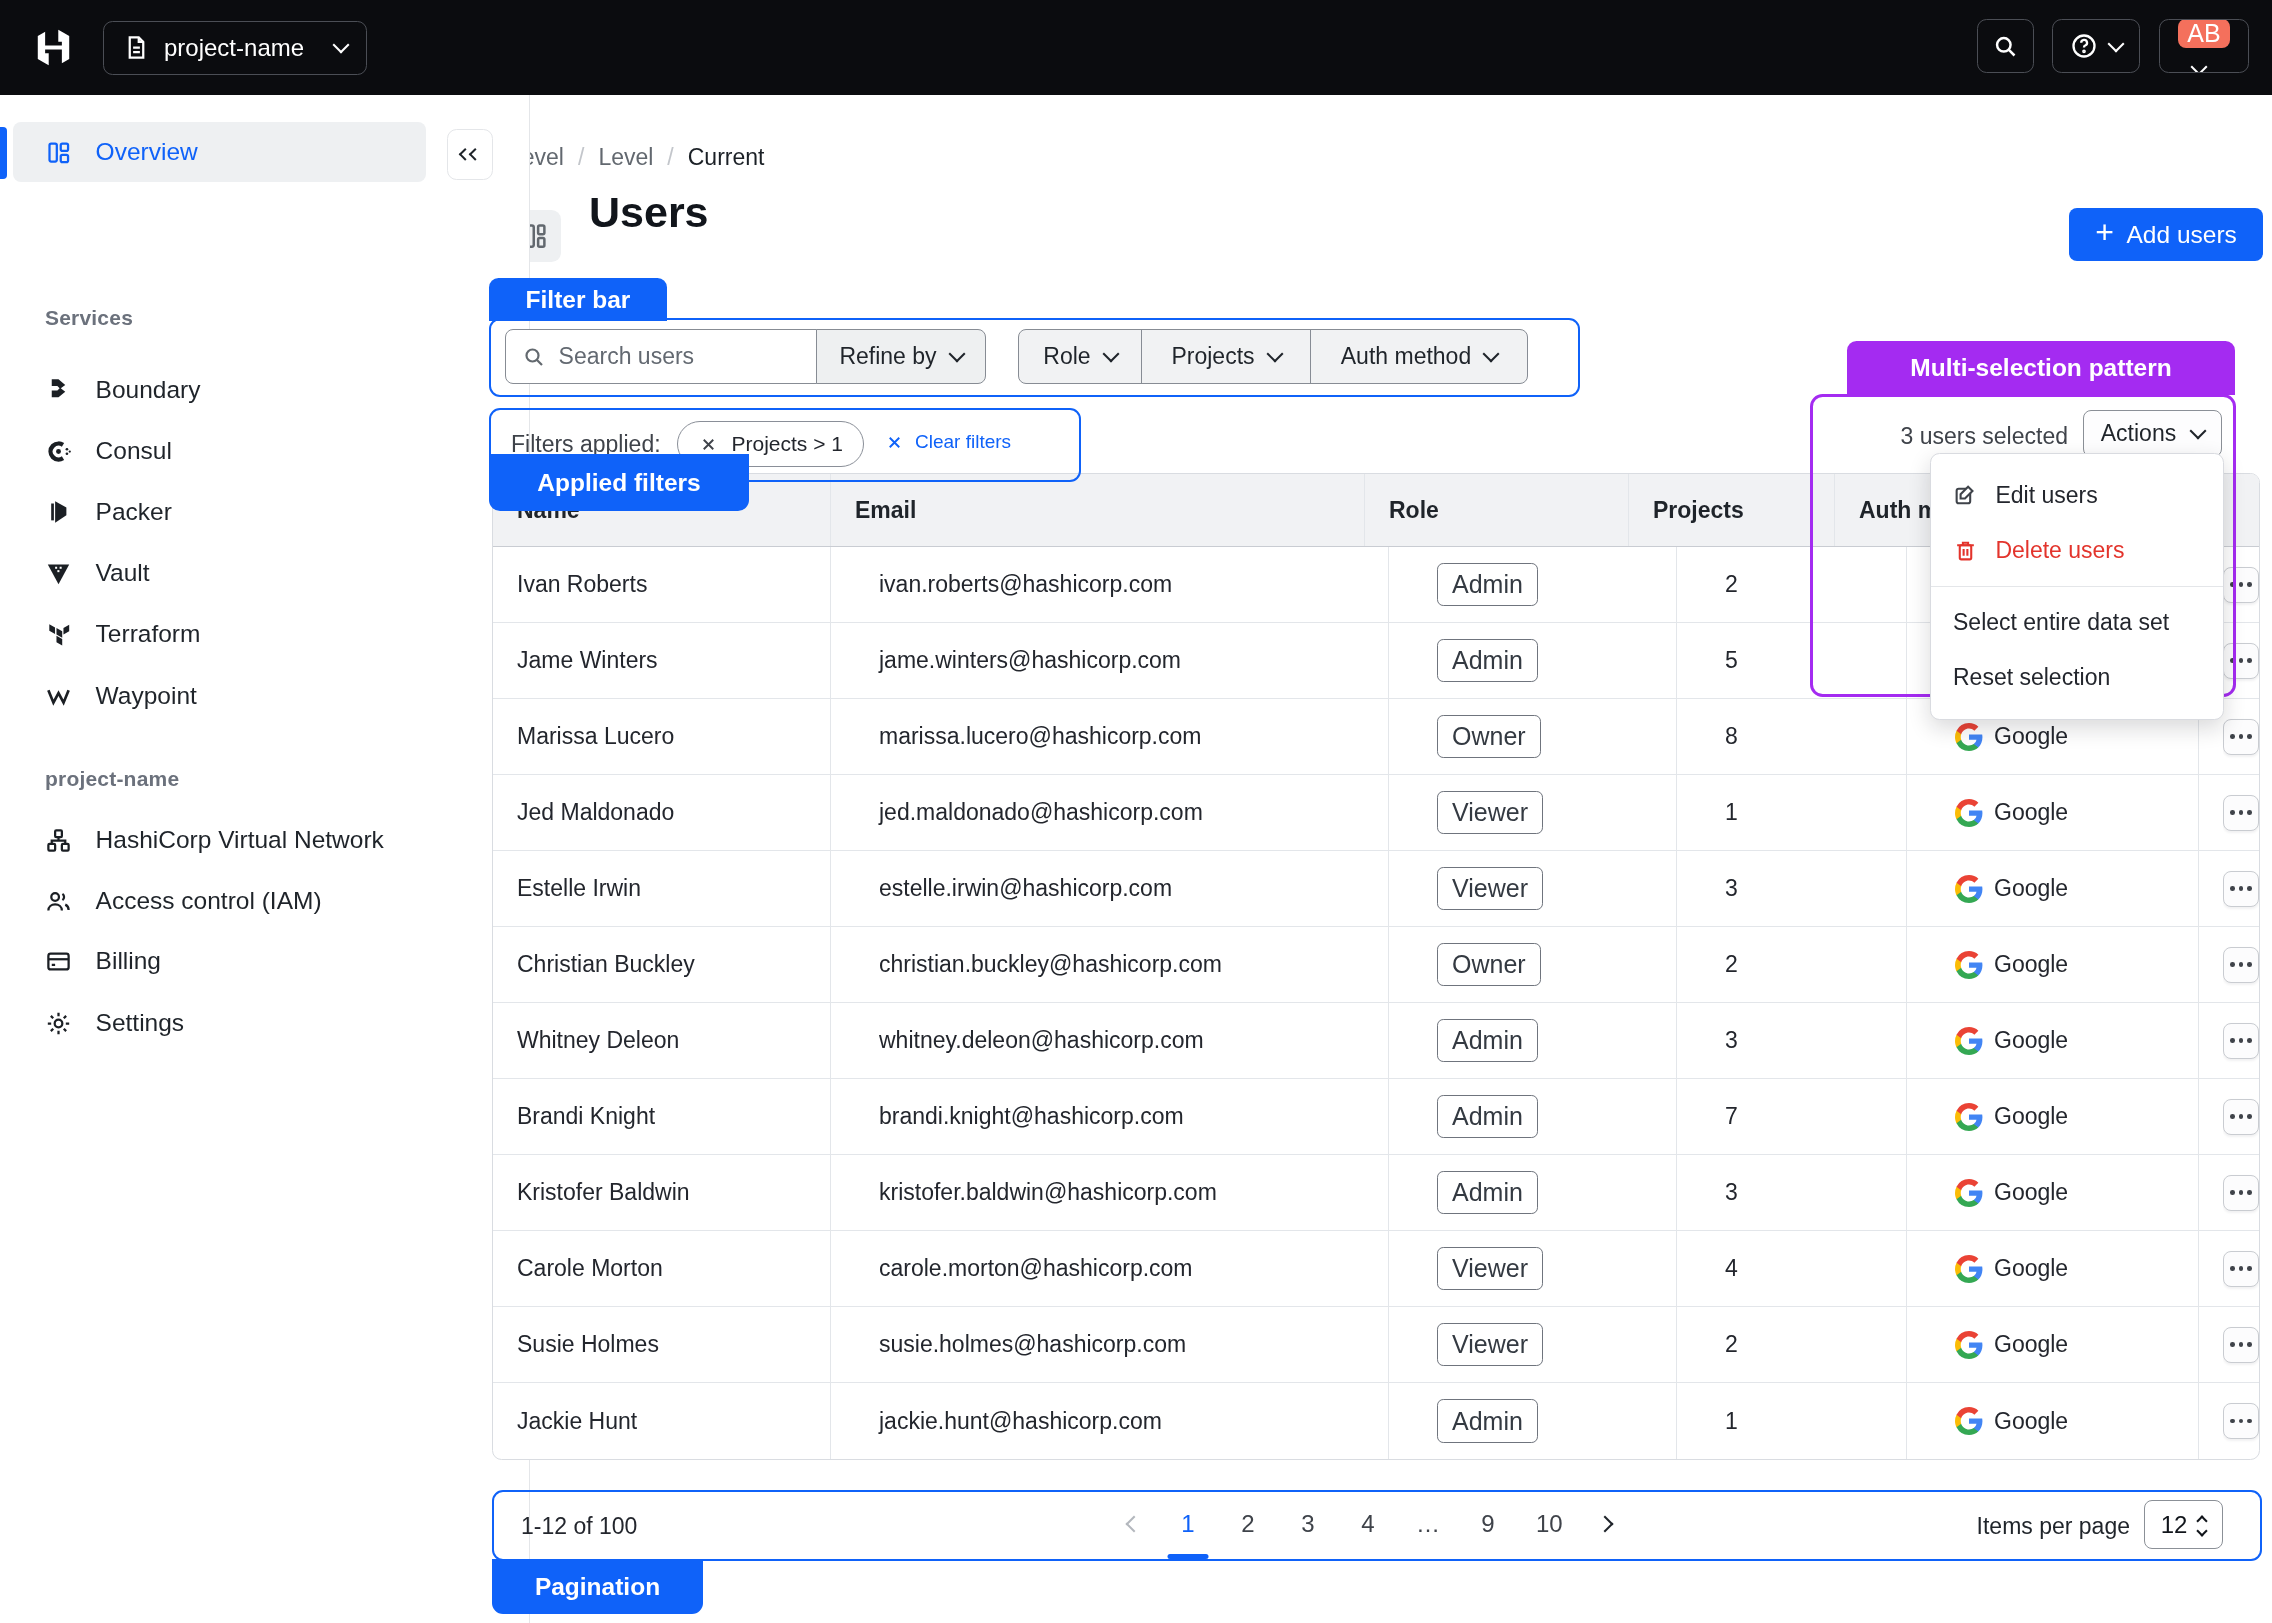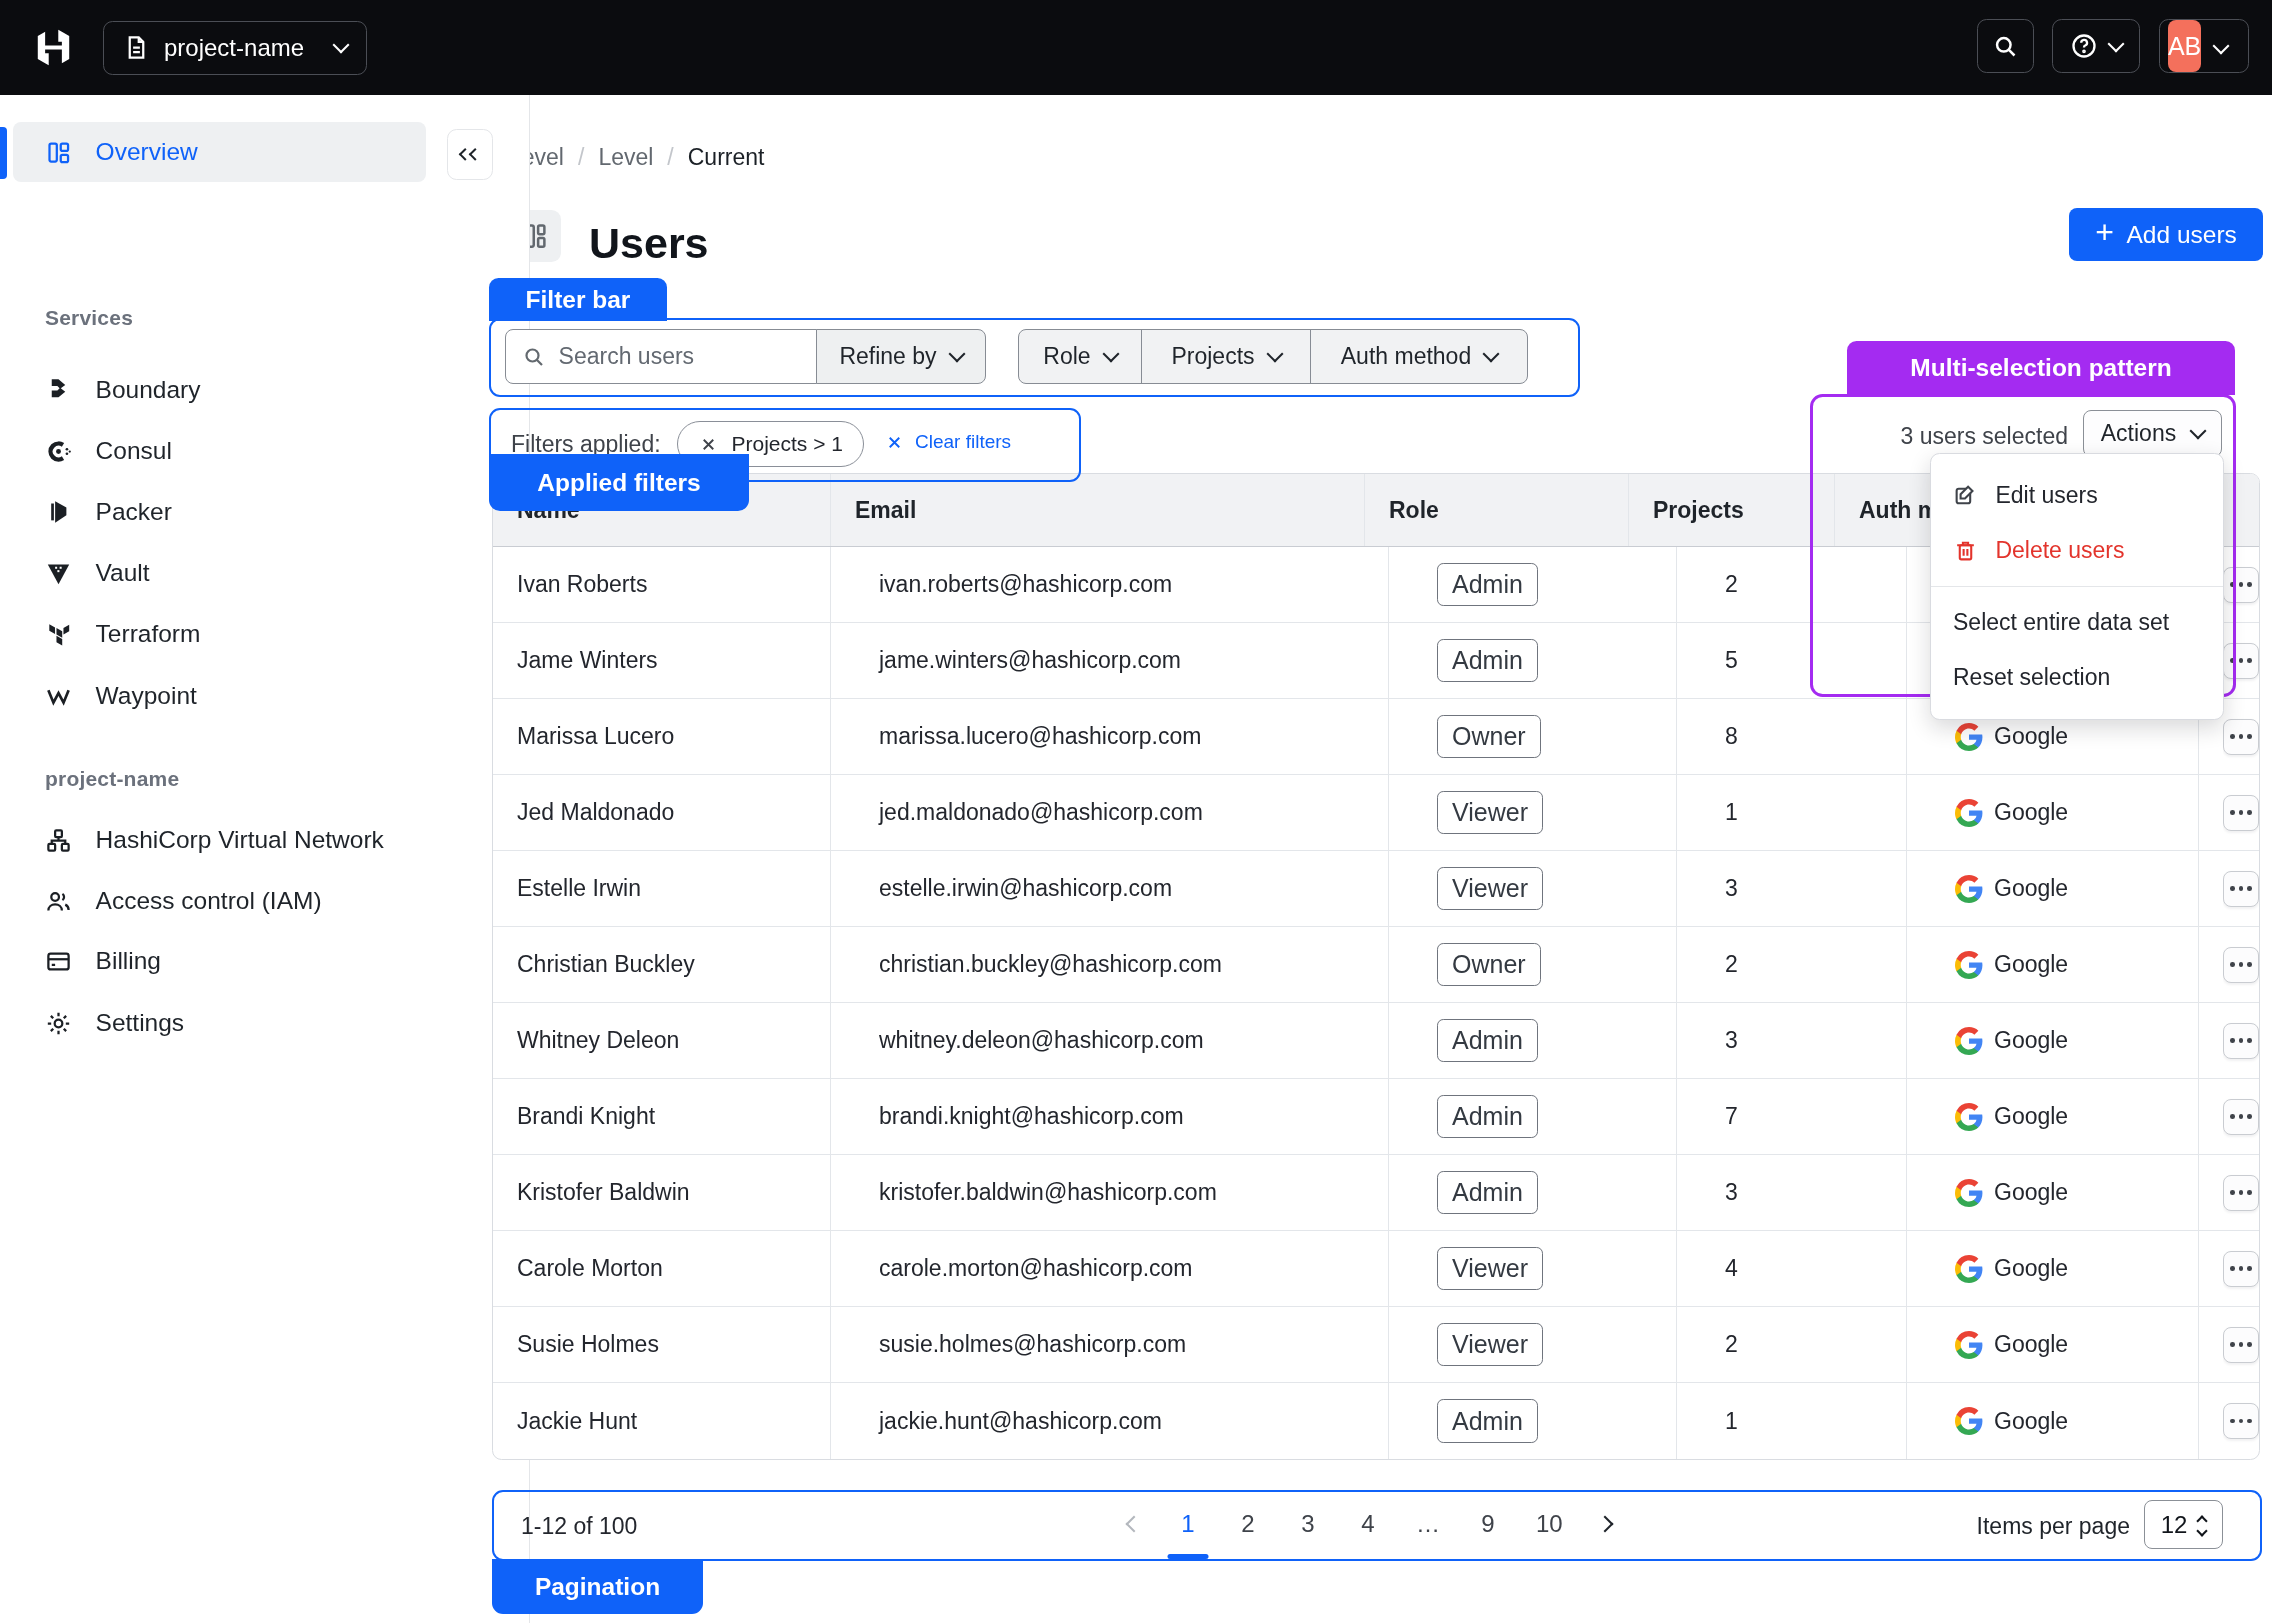--- a/index.html
+++ b/index.html
@@ -12,21 +12,21 @@
   .projbtn { position:absolute; left:103px; top:20.5px; width:264px; height:54px; border:1.6px solid #4b4e55;
     border-radius:9.5px; display:flex; align-items:center; gap:14px; padding:0 19px; color:#fff; font-size:24px; }
   .projbtn .grow { flex:1; }
   .navbtn { position:absolute; top:19px; height:54px; border:1.6px solid #4b4e55; border-radius:9.5px;
     display:flex; align-items:center; justify-content:center; color:#fff; gap:12.6px; }
   .chev { width:12px; height:12px; border-right:2.4px solid currentColor; border-bottom:2.4px solid currentColor;
     transform:rotate(45deg); margin-top:-4.7px; flex:none; }
   .chev.left  { transform:rotate(135deg); margin-top:0; }
   .chev.right { transform:rotate(-45deg); margin-top:0; }
   .chev.up    { transform:rotate(-135deg); margin-top:3.2px; }
-  .avatarbtn { overflow:hidden; padding:12px; }
+  .avatarbtn { overflow:hidden; padding:12px;flex-direction:column; }
   .avatar { width:52px; height:52px; background:#f4705c; color:#fff; font-size:25px;
     display:flex; align-items:center; justify-content:center; border-radius:8px; }
 
   
   .sidebar { position:absolute; left:0; top:95px; width:530px; height:1529px; background:#fff;
     border-right:1.6px solid #e4e6e9; z-index:5; }
   .activebar { position:absolute; left:0; top:32px; width:7px; height:52px; background:#0f62f9; border-radius:0 4px 4px 0; }
   .sideitem { position:absolute; left:12.6px; width:413px; height:60px; display:flex; align-items:center;
     gap:24px; padding-left:32px; font-size:24.5px; color:#1f242a; border-radius:8px; }
   .sideitem.active { background:#eef0f2; color:#0f62f9; font-weight:500; }
@@ -37,21 +37,21 @@
   .collapse { position:absolute; left:447px; top:129px; width:46px; height:51px; background:#fff;
     border:1.6px solid #e4e6e9; border-radius:9.5px; z-index:6; display:flex; align-items:center; justify-content:center;
     gap:1.6px; color:#1f242a; }
   .collapse .chev { width:8.7px; height:8.7px; }
   .breadcrumb { position:absolute; left:509px; top:144px; display:flex; gap:14px; font-size:23px; align-items:center; }
   .breadcrumb .lvl { color:#62686f; }
   .breadcrumb .sep { color:#c3c6cb; }
   .breadcrumb .cur { color:#1b2026; font-weight:500; }
   .titleicon { position:absolute; left:509px; top:210px; width:52px; height:52px; background:#eef0f2; border-radius:9.5px;
     display:flex; align-items:center; justify-content:center; }
-  .pagetitle { position:absolute; left:589px; top:219px; font-size:43px; font-weight:700; color:#11151b; }
+  .pagetitle { position:absolute; left:589px; top:188px; font-size:43px; font-weight:700; color:#11151b; }
   .addbtn { position:absolute; left:2069px; top:208px; width:194px; height:53px; background:#0f62f9; color:#fff;
     border-radius:8px; display:flex; align-items:center; justify-content:center; gap:12.6px; font-size:24.5px; }
   .addbtn .plus { font-size:32px; font-weight:400; margin-top:-3.2px; }
 
   
   .anno-label { position:absolute; background:#0f62f9; color:#fff; font-weight:600; font-size:24.5px;
     display:flex; align-items:center; justify-content:center; z-index:12; }
   .anno-outline { position:absolute; border:2.4px solid #0f62f9; border-radius:11px; z-index:8; pointer-events:none; }
   #filterbar-label { left:489px; top:278px; width:178px; height:43px; border-radius:9.5px 9.5px 0 0; }
   #filterbar-outline { left:489px; top:318px; width:1091px; height:79px; }

